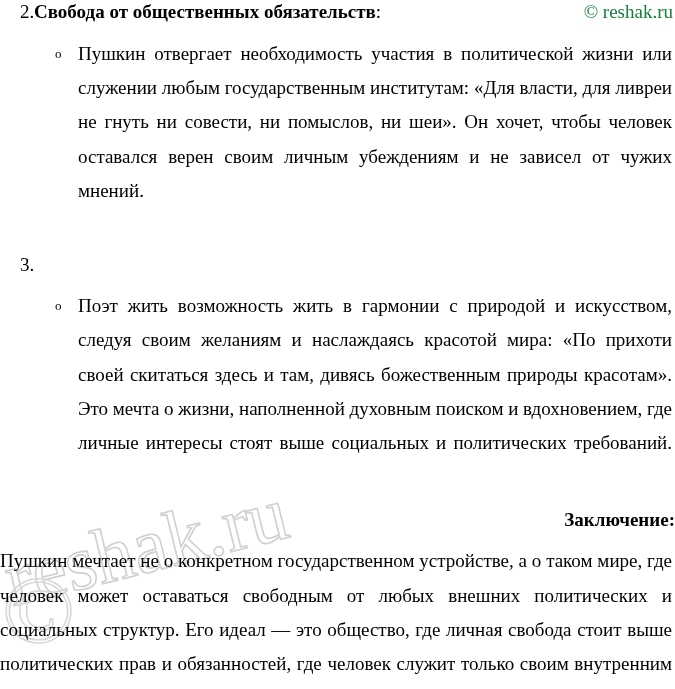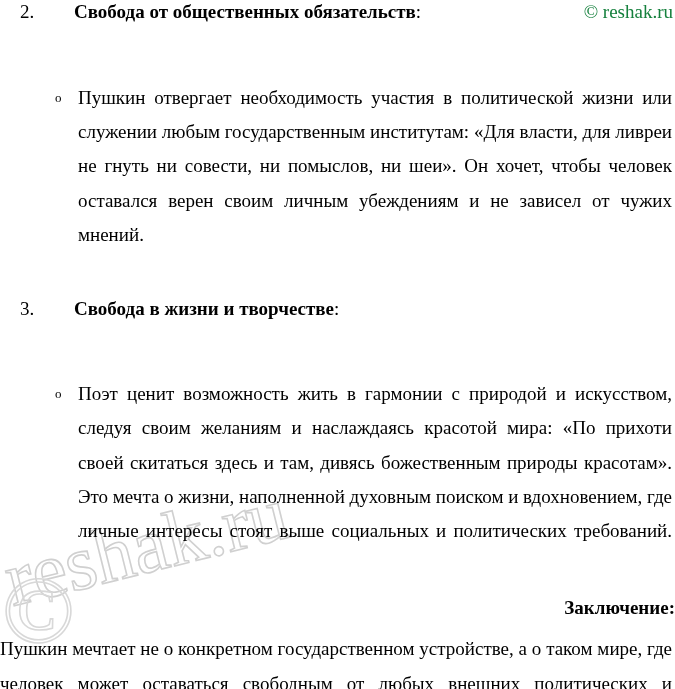--- a/index.html
+++ b/index.html
@@ -63,21 +63,20 @@
   }
   .num-marker {
     width: 34px;
     padding-left: 20px;
     box-sizing: border-box;
     flex: 0 0 auto;
     font-weight: normal;
   }
   .num-title {
     font-weight: bold;
-    margin-left: 40px;
   }
   .num-title .plain {
     font-weight: normal;
   }
 
   
   .sub-item {
     position: relative;
     font-size: 19px;
     line-height: 34.2px;
@@ -89,21 +88,21 @@
     hyphens: none;
   }
   .sub-item .bullet {
     position: absolute;
     left: 55px;
     top: 0;
     font-size: 13px;
     line-height: 34.2px;
     font-family: "Liberation Serif", "DejaVu Serif", serif;
   }
-  .sub-item .body { display: block; margin-top: 44px; }
+  .sub-item .body { display: block; }
   .sub-item b { font-weight: normal; }
 
   
   .sub-item .body::after {
     content: "";
     display: inline-block;
     width: 100%;
   }
 
   .section-heading {
@@ -161,28 +160,27 @@
 
     <div class="sub-item">
       <span class="bullet">o</span>
       <span class="body">Пушкин отвергает необходимость участия в политической жизни или служении любым государственным институтам: «Для власти, для ливреи не гнуть ни совести, ни помыслов, ни шеи». Он хочет, чтобы человек оставался верен своим личным убеждениям и не зависел от чужих мнений.</span>
     </div>
 
     <div class="sp-b"></div>
 
     <div class="numbered-item">
       <span class="num-marker">3.</span>
-      <span class="num-title"><span>Свобода в жизни и творчестве</span><span class="plain">:</span></span>
     </div>
 
     <div class="sp-c"></div>
 
     <div class="sub-item">
       <span class="bullet">o</span>
-      <span class="body"><span>Поэт ценит возможность </span><b>жить в гармонии с природой и искусством</b><span>, следуя своим желаниям и наслаждаясь красотой мира: «По прихоти своей скитаться здесь и там, дивясь божественным природы красотам». Это мечта о жизни, наполненной духовным поиском и вдохновением, где личные интересы стоят выше социальных и политических требований.</span></span>
+      <span class="body"><span>Поэт жить возможность </span><b>жить в гармонии с природой и искусством</b><span>, следуя своим желаниям и наслаждаясь красотой мира: «По прихоти своей скитаться здесь и там, дивясь божественным природы красотам». Это мечта о жизни, наполненной духовным поиском и вдохновением, где личные интересы стоят выше социальных и политических требований.</span></span>
     </div>
 
     <div class="sp-d"></div>
 
     <div class="section-heading">Заключение:</div>
 
     <div class="sp-e"></div>
 
     <div class="para">Пушкин мечтает не о конкретном государственном устройстве, а о таком мире, где человек может оставаться свободным от любых внешних политических и социальных структур. Его идеал — это общество, где личная свобода стоит выше политических прав и обязанностей, где человек служит только своим внутренним убеждениям, наслаждаясь гармонией природы и творчеством.</div>
 

